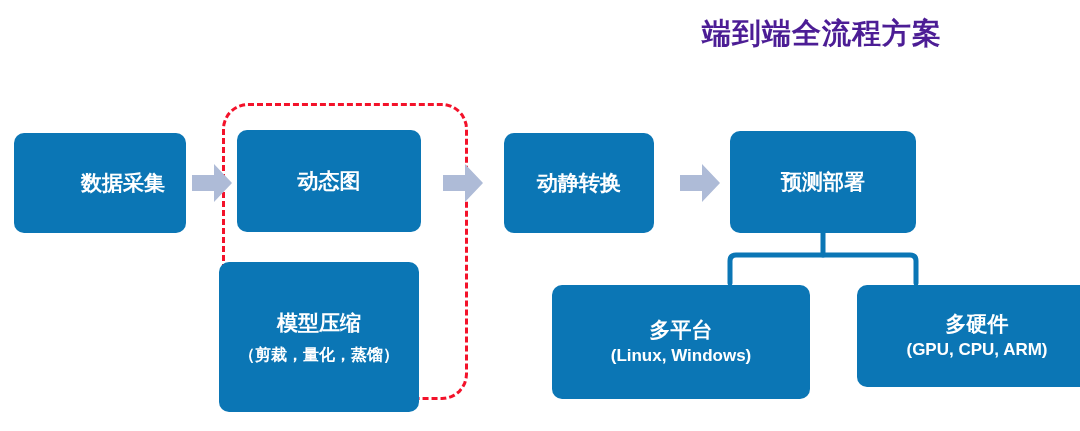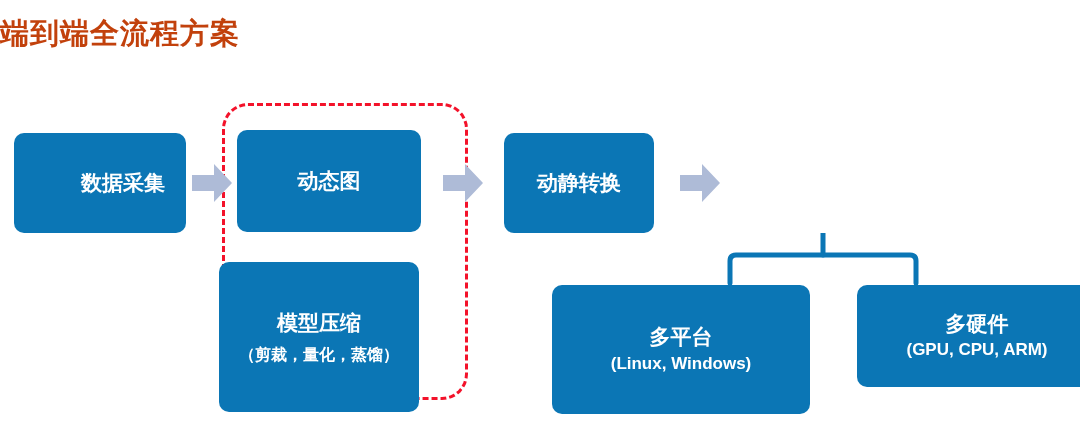--- a/index.html
+++ b/index.html
@@ -15,24 +15,24 @@
     width: 1080px;
     height: 431px;
     background: #ffffff;
     overflow: hidden;
   }
   .title {
     position: absolute;
     top: 14px;
     left: 0;
     width: 942px;
-    text-align: left;
+    text-align: right;
     font-size: 29px;
     font-weight: bold;
-    color: #c2410c;
+    color: #4c1d95;
     letter-spacing: 1px;
     white-space: nowrap;
   }
   .node {
     position: absolute;
     background: #0b76b5;
     border-radius: 10px;
     color: #ffffff;
     display: flex;
     flex-direction: column;
@@ -61,21 +61,21 @@
     font-weight: bold;
     margin-top: 1px;
   }
 
   
   #node-collect   { left: 14px;  top: 133px; width: 172px; height: 100px; padding-left: 46px; }
   #node-train     { left: 237px; top: 130px; width: 184px; height: 102px; gap: 24px; }
   #node-compress  { left: 219px; top: 262px; width: 200px; height: 150px; }
   #node-convert   { left: 488px; top: 133px; width: 150px; height: 100px; margin-left: 16px; }
   #node-deploy    { left: 730px; top: 131px; width: 186px; height: 102px; }
-  #node-platform  { left: 552px; top: 285px; width: 258px; height: 129px; }
+  #node-platform  { left: 552px; top: 285px; width: 258px; height: 114px; }
   #node-hardware  { left: 829px; top: 285px; width: 240px; height: 102px; margin-left: 28px; }
 
   
   .arrow {
     position: absolute;
     width: 40px;
     height: 38px;
   }
   #arrow-1 { left: 192px; top: 164px; }
   #arrow-2 { left: 443px; top: 164px; }
@@ -140,20 +140,23 @@
   <div class="node" id="node-convert">
     <div class="main">动静转换</div>
   </div>
 
   <div class="arrow" id="arrow-3">
     <svg width="40" height="38" viewBox="0 0 40 38">
       <polygon points="0,11 22,11 22,0 40,19 22,38 22,27 0,27" fill="#aebbd7"></polygon>
     </svg>
   </div>
 
+  <div class="node" id="node-deploy">
+    <div class="main">预测部署</div>
+  </div>
 
   <div id="bracket">
     <svg width="246" height="56" viewBox="0 0 246 56">
       <path d="M 123 0 L 123 22" stroke="#0b76b5" stroke-width="5" fill="none" stroke-linecap="round"></path>
       <path d="M 30 50 L 30 28 Q 30 22 36 22 L 210 22 Q 216 22 216 28 L 216 50" stroke="#0b76b5" stroke-width="5" fill="none" stroke-linecap="round"></path>
     </svg>
   </div>
 
   <div class="node" id="node-platform">
     <div class="main">多平台</div>

